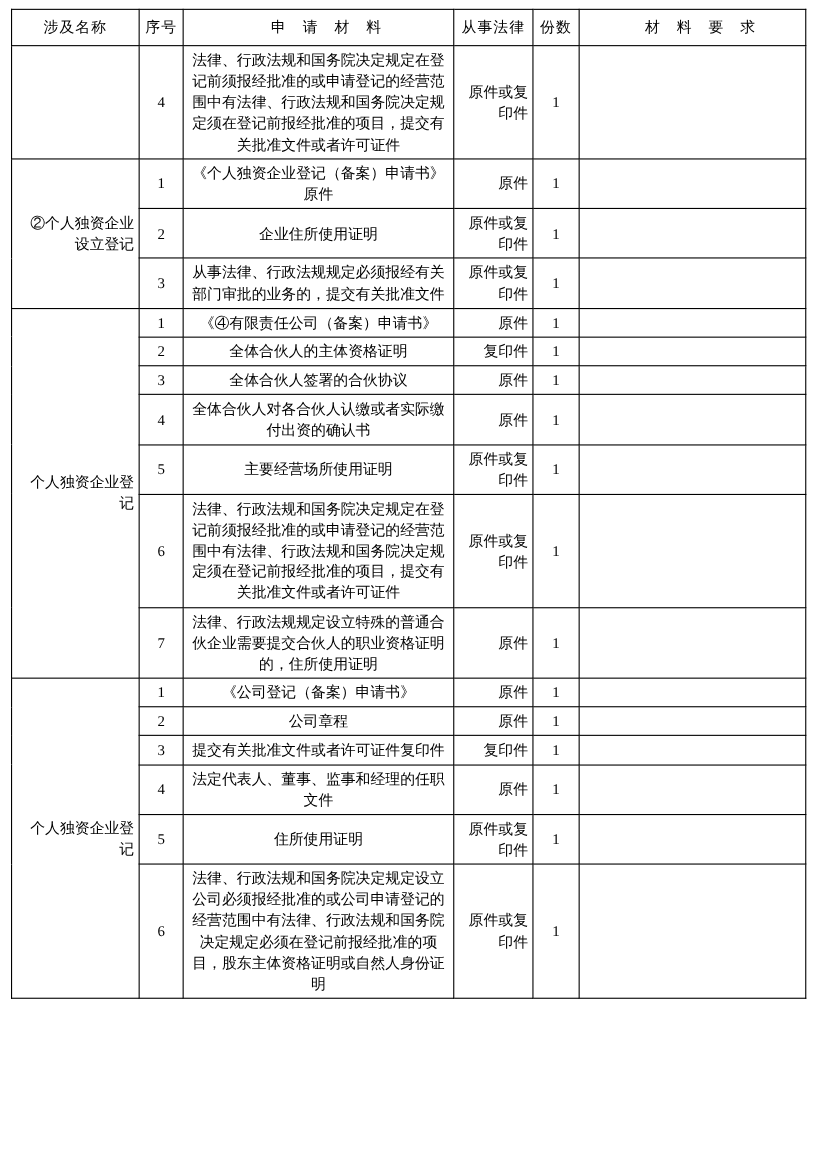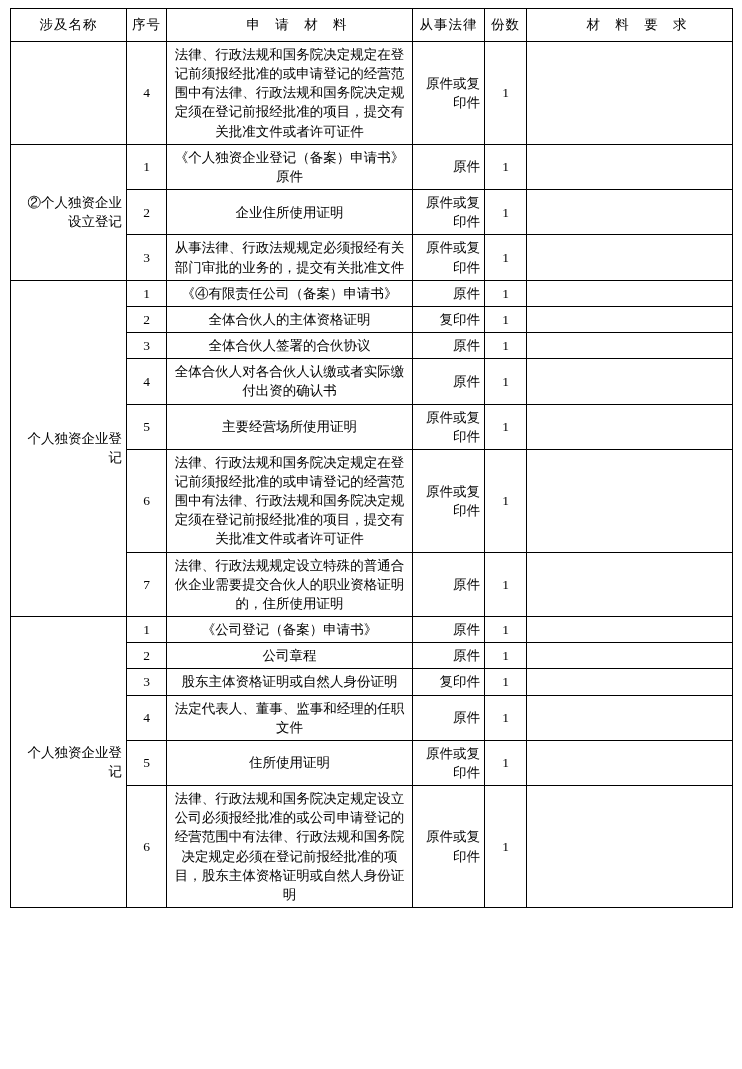--- a/index.html
+++ b/index.html
@@ -191,21 +191,21 @@
       </tr>
       <tr>
         <td class="seq-cell">2</td>
         <td class="item-cell">公司章程</td>
         <td class="type-cell">原件</td>
         <td class="count-cell">1</td>
         <td class="req-cell"></td>
       </tr>
       <tr>
         <td class="seq-cell">3</td>
-        <td class="item-cell">股东主体资格证明或自然人身份证明</td>
+        <td class="item-cell">提交有关批准文件或者许可证件复印件</td>
         <td class="type-cell">复印件</td>
         <td class="count-cell">1</td>
         <td class="req-cell"></td>
       </tr>
       <tr>
         <td class="seq-cell">4</td>
         <td class="item-cell">法定代表人、董事、监事和经理的任职文件</td>
         <td class="type-cell">原件</td>
         <td class="count-cell">1</td>
         <td class="req-cell"></td>

